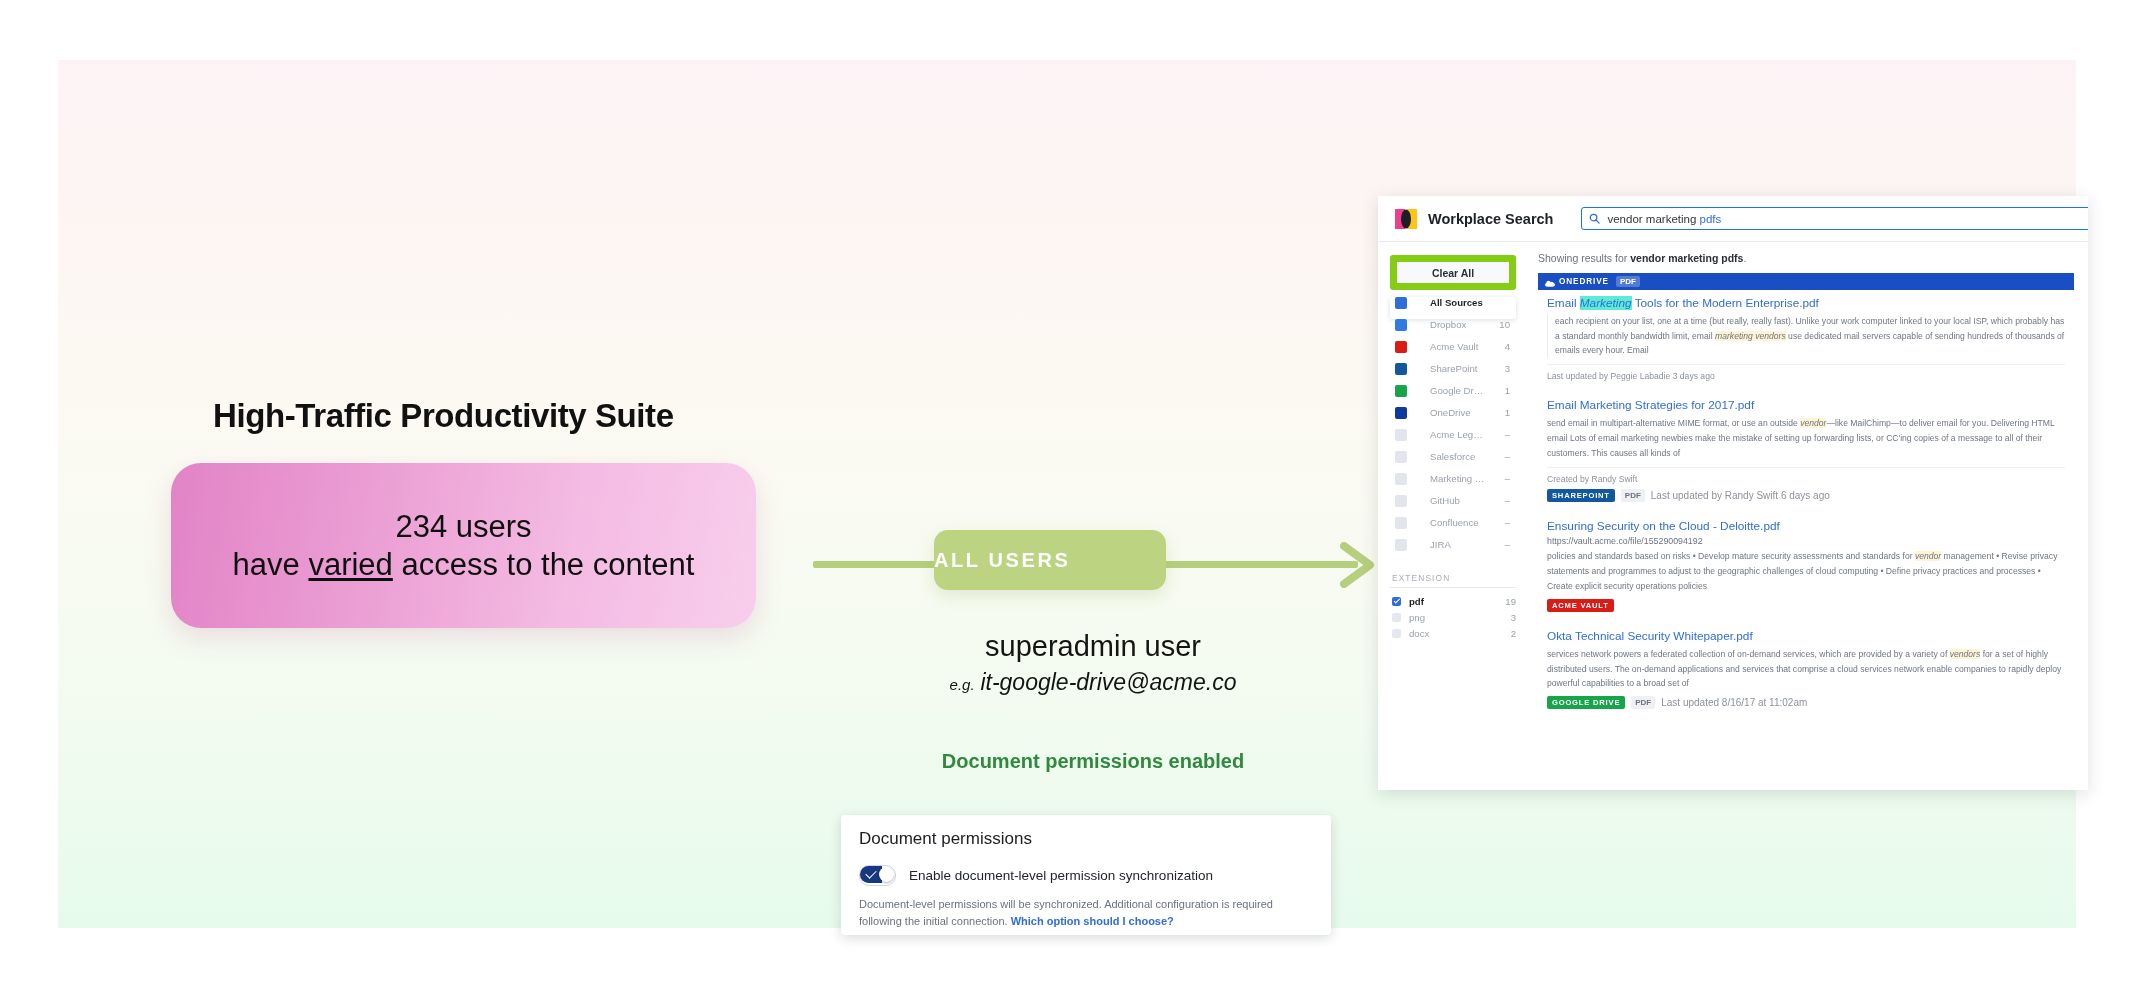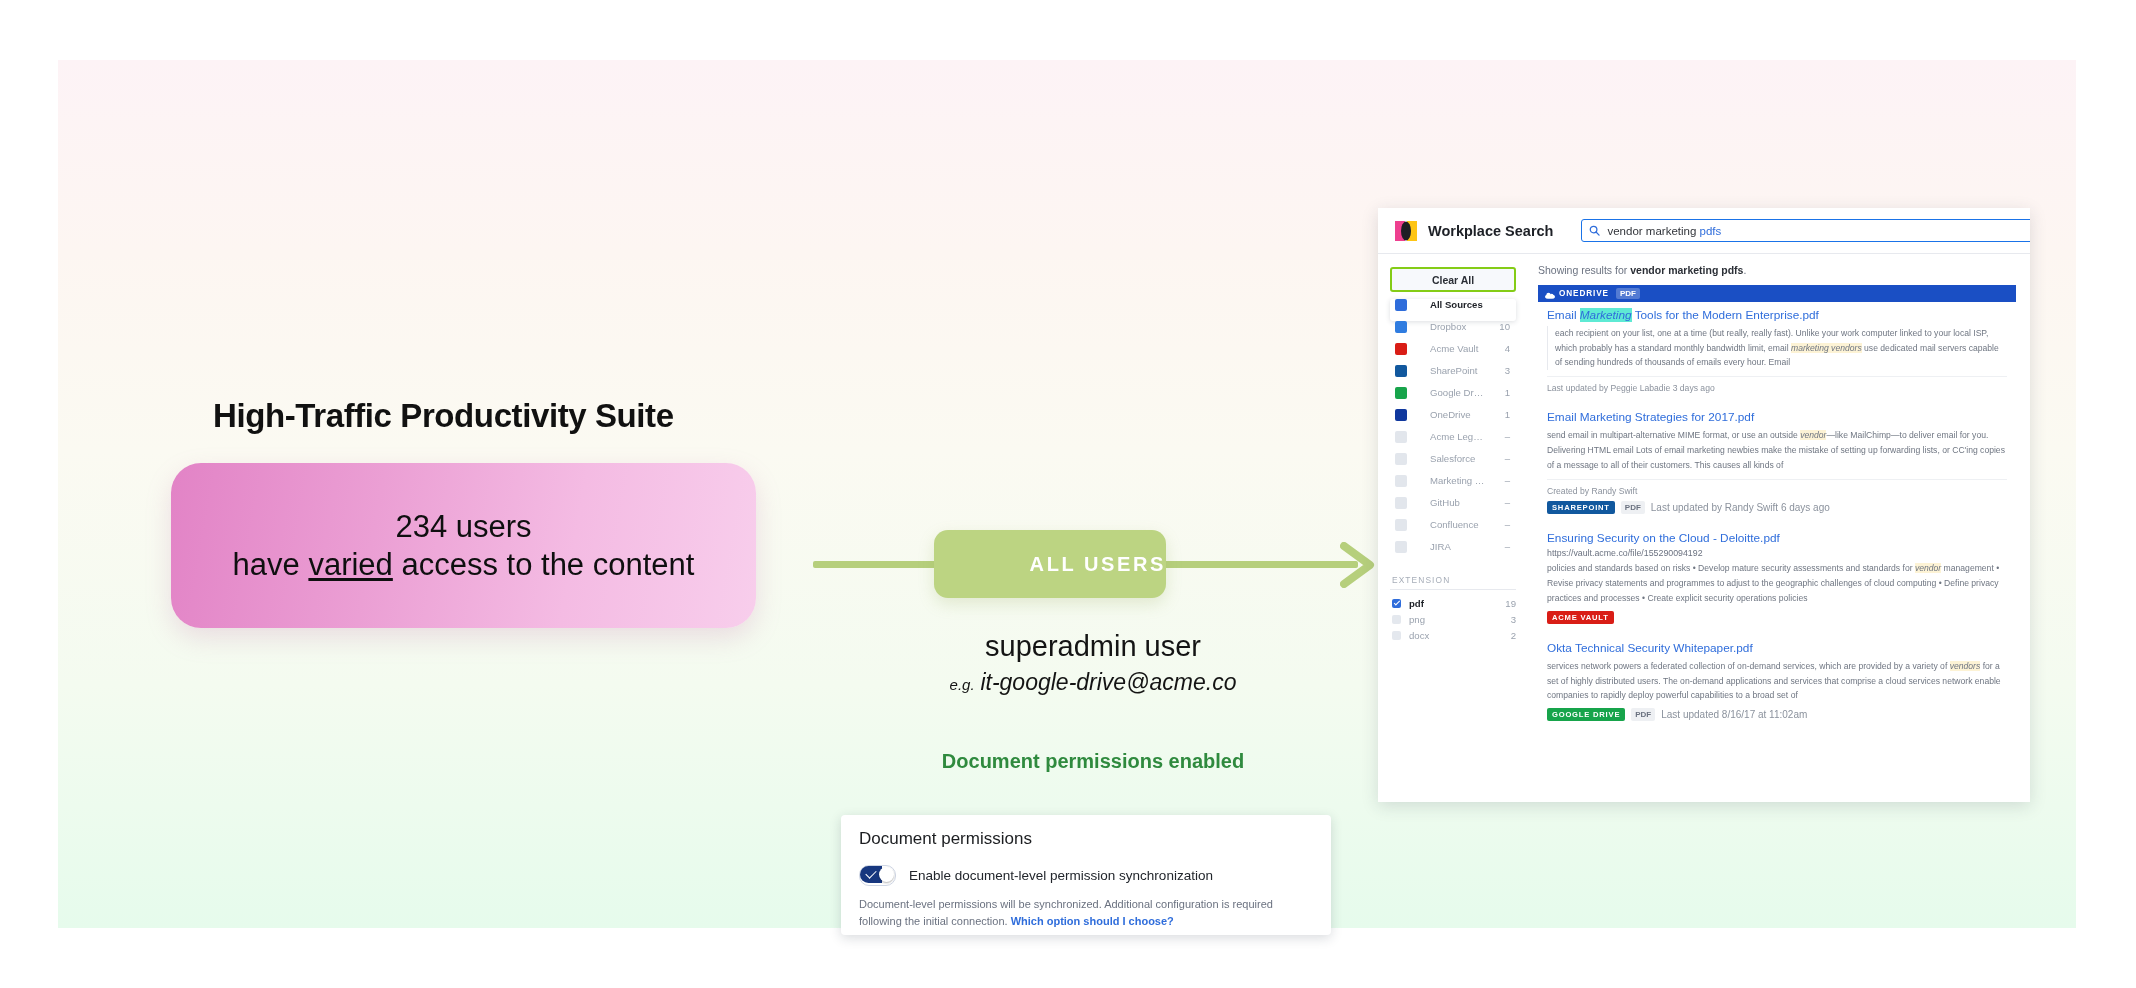--- a/index.html
+++ b/index.html
@@ -28,22 +28,22 @@
   #pink-line1{font-size:31px;color:#0f0f10;line-height:1.22;}
   #pink-line2{font-size:31px;color:#0f0f10;line-height:1.22;}
   #pink-line2 .u{text-decoration:underline;text-underline-offset:3px;}
 
   
   #arrow-wrap{position:absolute;left:755px;top:470px;width:560px;height:68px;}
   #arrow-shaft{position:absolute;left:0;top:31px;width:545px;height:7px;background:#b6cf7c;border-radius:2px;}
   #arrow-head{position:absolute;left:527px;top:12px;width:0;height:0;}
   #arrow-head svg{display:block;}
   #pill{
-    position:absolute;left:121px;top:0;width:232px;height:68px;border-radius:14px;
-    background:#bcd482;display:flex;align-items:center;justify-content:flex-end;
+    position:absolute;left:121px;top:0;width:232px;height:60px;border-radius:14px;
+    background:#bcd482;display:flex;align-items:center;justify-content:flex-start;
     box-shadow:0 6px 16px rgba(150,175,90,.22);
   }
   #pill-label{color:#ffffff;font-size:20px;font-weight:bold;letter-spacing:2.6px;}
 
   #center-text{position:absolute;left:755px;top:570px;width:560px;text-align:center;}
   #super-user{font-size:29px;color:#141414;margin:0 0 6px 0;}
   #eg-line{font-size:21px;color:#141414;font-style:italic;}
   #eg-line .eg{font-size:15px;margin-top:48px;}
   #eg-line .addr{font-size:23px;}
   #doc-perm-enabled{
@@ -66,39 +66,39 @@
   }
   #toggle .fill{position:absolute;left:0;top:0;width:22px;height:17px;border-radius:10px 0 0 10px;background:#17377f;}
   #toggle .knob{position:absolute;right:1px;top:1px;width:15px;height:15px;border-radius:50%;background:#fff;box-shadow:0 1px 2px rgba(0,0,0,.3);}
   #toggle .chk{position:absolute;left:6px;top:4px;width:9px;height:5px;border-left:1.6px solid #fff;border-bottom:1.6px solid #fff;transform:rotate(-45deg);}
   #perm-row-label{font-size:13.5px;color:#22262c;}
   #perm-desc{font-size:11px;color:#6b7280;line-height:1.55;}
   #perm-desc a{color:#2f6ddb;font-weight:bold;text-decoration:none;}
 
   
   #app{
-    position:absolute;left:1378px;top:208px;width:652px;height:594px;
+    position:absolute;left:1378px;top:196px;width:710px;height:594px;
     background:#ffffff;box-shadow:0 4px 16px rgba(40,50,70,.15);
     overflow:hidden;
   }
   #app-top{height:46px;border-bottom:1px solid #e7e9ee;display:flex;align-items:center;padding-left:16px;box-sizing:border-box;}
   #logo{width:24px;height:22px;position:relative;flex:none;margin-right:10px;}
   #app-name{font-size:14.5px;color:#1d2026;font-weight:600;margin-right:28px;white-space:nowrap;}
   #searchbar{
     flex:1;height:23px;border:1.6px solid #1a73e8;border-radius:3px;
     display:flex;align-items:center;padding:0 7px;box-sizing:border-box;margin-right:-6px;background:#fff;
   }
   #search-icon{flex:none;margin-right:7px;}
   #search-value{font-size:11.5px;color:#32353b;white-space:nowrap;}
   #search-value .hl{color:#2f6ddb;}
 
   #app-body{display:flex;height:548px;}
   #sidebar{width:148px;padding:13px 10px 0 12px;box-sizing:border-box;flex:none;}
   #clear-all{
-    height:21px;border:2px solid #84cc16;border-radius:3px;background:#f7f9fc;
+    height:21px;border:7px solid #84cc16;border-radius:3px;background:#f7f9fc;
     display:flex;align-items:center;justify-content:center;font-size:10.5px;color:#2b2f36;font-weight:600;
     margin-bottom:7px;
   }
   .src-row{display:flex;align-items:flex-start;height:22px;padding:0 6px 0 5px;border-radius:3px;box-sizing:border-box;gap:16px;}
   .src-row.active{background:#ffffff;box-shadow:0 1px 5px rgba(40,50,70,.16);}
   .src-ico{width:12px;height:12px;border-radius:2px;flex:none;margin-right:7px;position:relative;}
   .src-label{font-size:9.6px;color:#9aa2ae;white-space:nowrap;overflow:hidden;text-overflow:ellipsis;flex:1;}
   .src-row.active .src-label{color:#1d2026;font-weight:bold;}
   .src-count{font-size:9.6px;color:#9aa2ae;flex:none;margin-left:4px;}
   #ext-header{font-size:8.4px;letter-spacing:1.1px;color:#a6adb8;margin:12px 0 4px 2px;}

